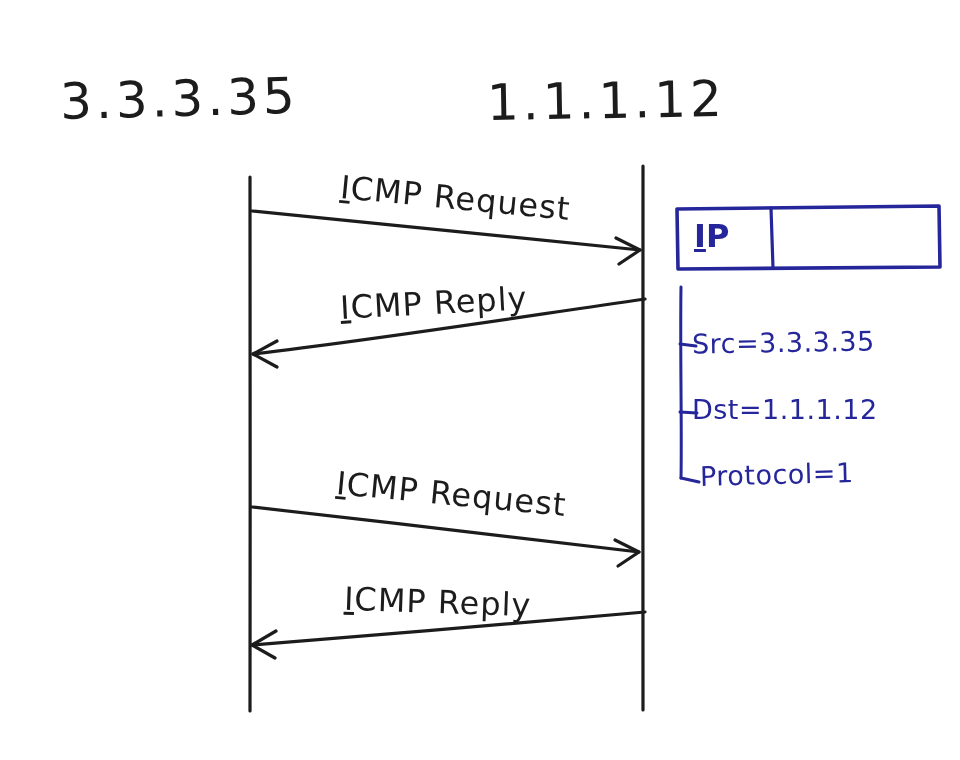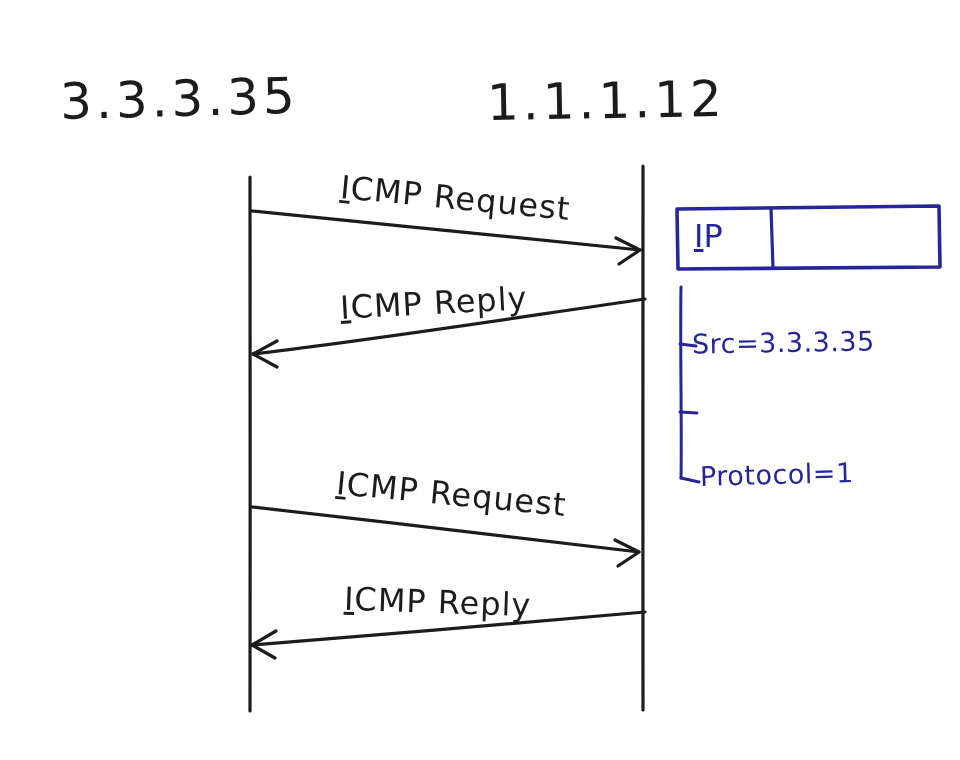--- a/index.html
+++ b/index.html
@@ -21,21 +21,21 @@
   
   .msg { font-size: 32px; letter-spacing: 1px; }
   .msg::first-letter { text-decoration: underline; }
   .msg-1 { left: 340px; top: 179px; transform: rotate(5.5deg); }
   .msg-2 { left: 340px; top: 284px; transform: rotate(-3deg); }
   .msg-3 { left: 336px; top: 475px; transform: rotate(5.5deg); }
   .msg-4 { left: 344px; top: 583px; transform: rotate(2deg); }
 
   
   .blue { color: #26269b; }
-  .seg { font-size: 32px; font-weight: normal; }
+  .seg { font-size: 32px; font-weight: bold; }
   .seg-ip { left: 694px; top: 217px; }
   .seg-ip::first-letter { text-decoration: underline; }
   .seg-icmp { left: 803px; top: 221px; letter-spacing: 3px; }
 
   .field { font-size: 27px; letter-spacing: 0.5px; }
   .field-1 { left: 692px; top: 327px; transform: rotate(-1deg); }
   .field-2 { left: 692px; top: 394px; }
   .field-3 { left: 700px; top: 459px; transform: rotate(-1.5deg); }
 </style>
 </head>
@@ -78,15 +78,16 @@
   <div class="hand ep ep-right">1.1.1.12</div>
 
   <div class="hand msg msg-1">ICMP Request</div>
   <div class="hand msg msg-2">ICMP Reply</div>
   <div class="hand msg msg-3">ICMP Request</div>
   <div class="hand msg msg-4">ICMP Reply</div>
 
   <div class="hand blue seg seg-ip">IP</div>
 
   <div class="hand blue field field-1">Src=3.3.3.35</div>
+  <div class="hand blue field field-2">Dst=1.1.1.12</div>
   <div class="hand blue field field-3">Protocol=1</div>
 
 </div>
 
 </body></html>

